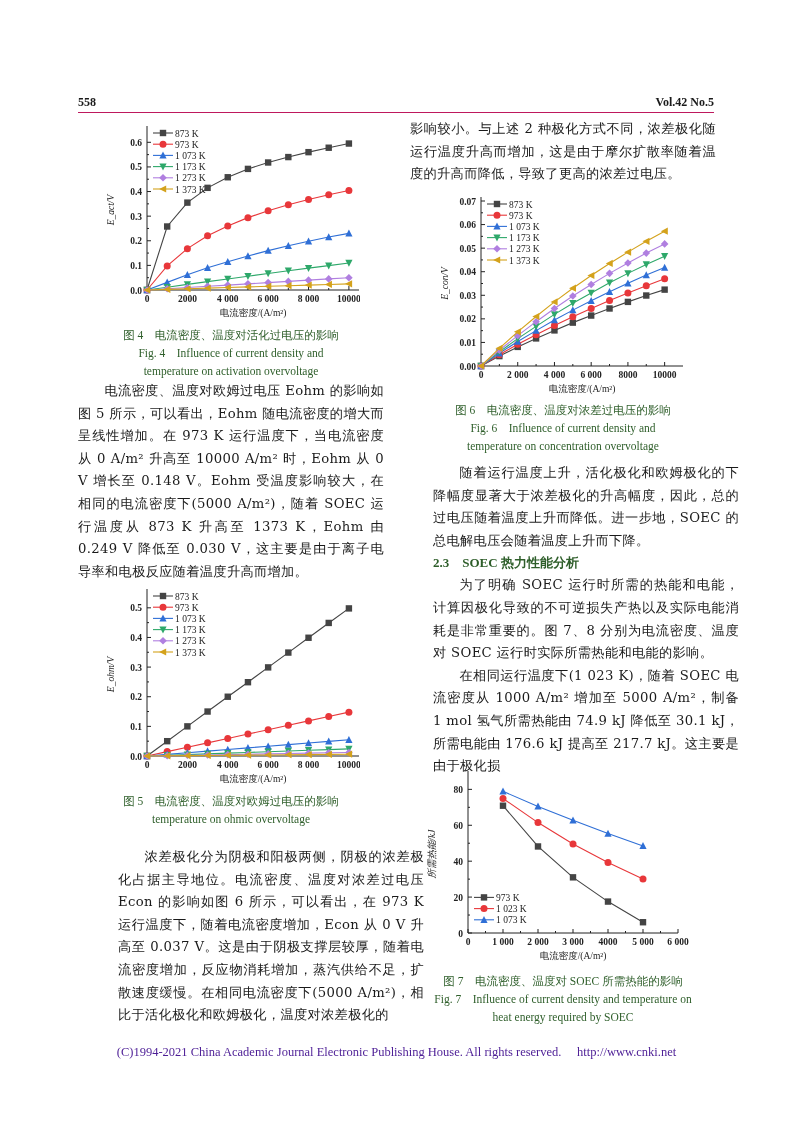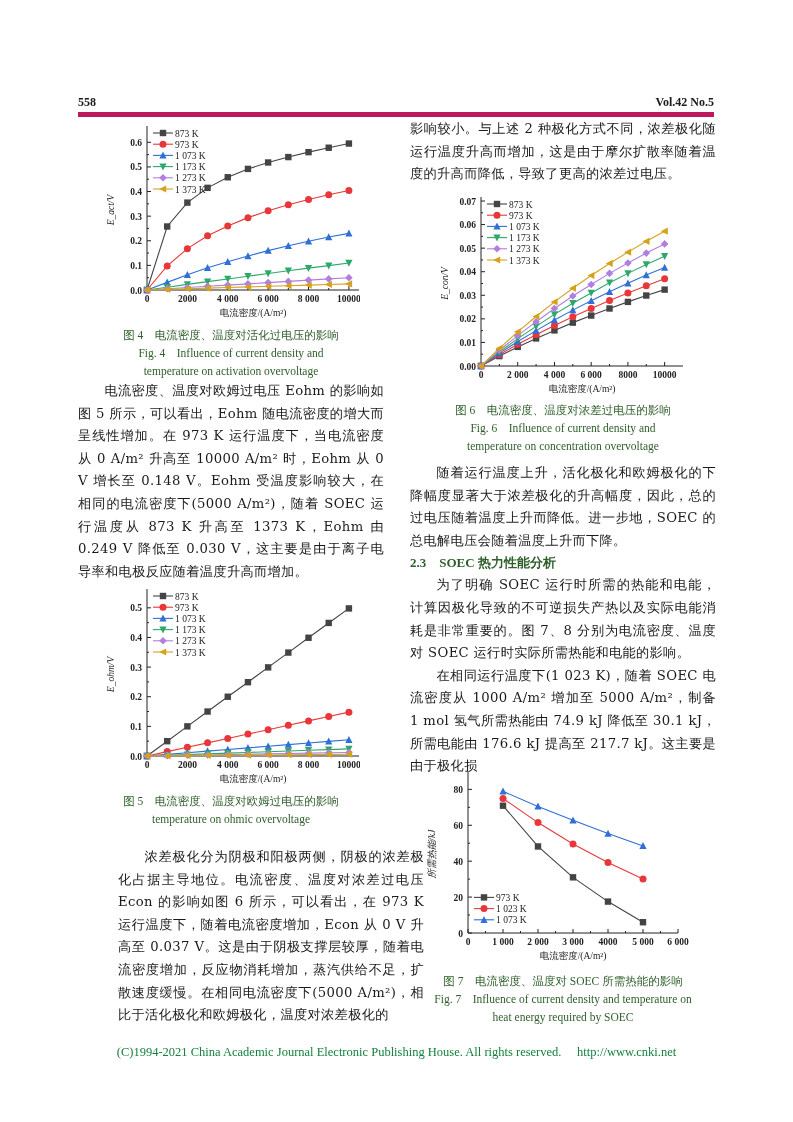--- a/index.html
+++ b/index.html
@@ -1,31 +1,31 @@
 <!DOCTYPE html>
 <html><head>
 <meta charset="utf-8">
 <style>
   html,body{margin:0;padding:0;background:#fff;}
   body{width:793px;height:1122px;position:relative;overflow:hidden;font-family:"DejaVu Serif","Liberation Serif",serif;color:#1a1a1a;}
-  .header{position:absolute;left:78px;top:92px;width:636px;height:20px;border-bottom:5px solid #be185d;font-family:"Liberation Serif",serif;font-weight:bold;font-size:12px;}
+  .header{position:absolute;left:78px;top:92px;width:636px;height:20px;border-bottom:1px solid #be185d;font-family:"Liberation Serif",serif;font-weight:bold;font-size:12px;}
   .header .pg{position:absolute;left:0;top:3px;}
   .header .title{position:absolute;left:124px;top:3px;font-size:12px;letter-spacing:0.2px;}
   .header .vol{position:absolute;right:0;top:3px;}
   .col{position:absolute;}
   .left{left:78px;width:306px;}
   .right{left:410px;width:306px;}
   .para{font-size:13.2px;line-height:22.6px;text-align:justify;letter-spacing:0.35px;margin:0;}
   .para.indent{text-indent:2em;}
   .cap{font-family:"Liberation Serif",serif;color:#2e5e2a;font-weight:normal;text-align:center;font-size:11.5px;line-height:18px;}
   .cap .cn{font-size:11.5px;}
   .chart{position:absolute;}
   .chart svg text{font-family:"Liberation Serif",serif;}
   .sect{font-family:"Liberation Serif",serif;font-weight:bold;color:#2e5e2a;font-size:13px;margin:0;line-height:22px;}
-  .footer{position:absolute;left:0;width:793px;top:1044px;text-align:center;font-family:"Liberation Serif",serif;color:#15803d;font-size:12.5px;}
+  .footer{position:absolute;left:0;width:793px;top:1044px;text-align:center;font-family:"Liberation Serif",serif;color:#4c1d95;font-size:12.5px;}
 </style>
 </head>
 <body>
 
 <div class="header">
   <span class="pg">558</span>
   <span class="vol">Vol.42 No.5</span>
 </div>
 
 <div class="chart" style="left:100px;top:117px;width:260px;height:210px;">
@@ -494,21 +494,21 @@
         <polygon points="63.199999999999996,68 70.2,64.39999999999999 70.2,71.60000000000001" fill="#d4a21c"></polygon>
         <text x="79" y="71.5" font-size="9.5" fill="#222">1 373 K</text>
       </g>
     </svg>
 </div>
 <div class="col right cap" style="top:401px;">
   <div class="cn">图 6　电流密度、温度对浓差过电压的影响</div>
   <div>Fig. 6　Influence of current density and</div>
   <div>temperature on concentration overvoltage</div>
 </div>
-<div class="col right" style="top:462px;">
+<div class="col right" style="top:462px;margin-left:23px;">
   <p class="para indent">随着运行温度上升，活化极化和欧姆极化的下降幅度显著大于浓差极化的升高幅度，因此，总的过电压随着温度上升而降低。进一步地，SOEC 的总电解电压会随着温度上升而下降。</p>
   <p class="sect">2.3　SOEC 热力性能分析</p>
   <p class="para indent">为了明确 SOEC 运行时所需的热能和电能，计算因极化导致的不可逆损失产热以及实际电能消耗是非常重要的。图 7、8 分别为电流密度、温度对 SOEC 运行时实际所需热能和电能的影响。</p>
   <p class="para indent">在相同运行温度下(1 023 K)，随着 SOEC 电流密度从 1000 A/m² 增加至 5000 A/m²，制备 1 mol 氢气所需热能由 74.9 kJ 降低至 30.1 kJ，所需电能由 176.6 kJ 提高至 217.7 kJ。这主要是由于极化损</p>
 </div>
 
 <div class="chart" style="left:425px;top:770px;width:280px;height:200px;">
   <svg id="fig7svg" width="280" height="200">
       <line x1="43" y1="1" x2="43" y2="163" stroke="#222" stroke-width="1"></line>
       <line x1="43" y1="163" x2="253" y2="163" stroke="#222" stroke-width="1"></line>

